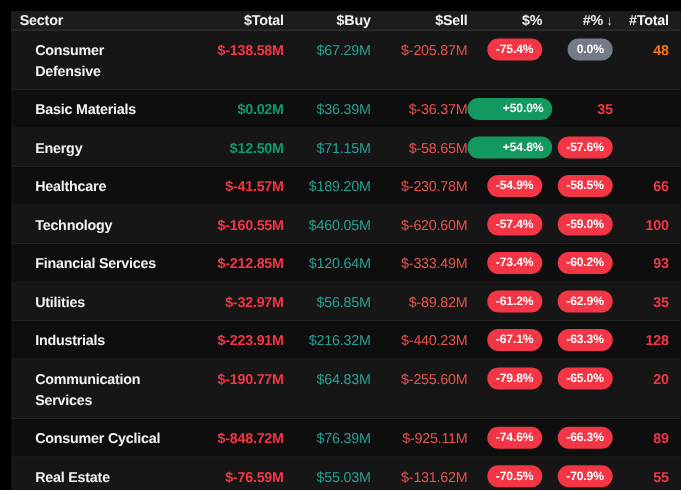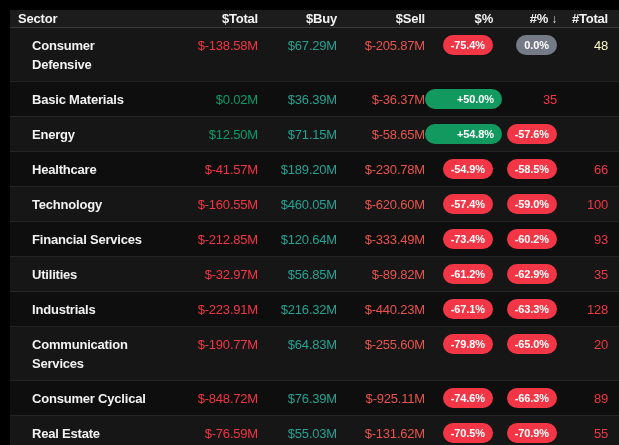--- a/index.html
+++ b/index.html
@@ -32,26 +32,26 @@
   .data-row:nth-child(odd){background:var(--row_odd);}
   .data-row:nth-child(even){background:var(--row_even);}
   .cell{
     padding-top:8px;padding-bottom:7px;line-height:19px;
     font-size:13px;text-align:right;white-space:nowrap;
   }
   .cell.sector{
     text-align:left;padding-left:22px;padding-right:16px;
     color:#f2f2f2;font-weight:700;white-space:normal;
   }
-  .strong{font-weight:400;text-align:right;}
+  .strong{font-weight:700;text-align:right;}
   .tone-neg{color:var(--red);}
   .tone-neg-soft{color:var(--red_soft);}
   .tone-pos{color:var(--green);}
   .tone-pos-soft{color:var(--green_soft);}
-  .tone-plain{color:#fef9c3;}
+  .tone-plain{color:#f97316;}
   .badge{
     display:inline-block;
     font-size:11px;font-weight:700;color:#fff;
     line-height:14px;padding:3px 8px;border-radius:10px;
     letter-spacing:-0.1px;vertical-align:top;margin-top:-1px;
   }
   .badge.neg{background:var(--badge_red);}
   .badge.pos{background:var(--badge_green);padding-left:32px;}
   .badge.neutral{background:var(--badge_gray);}
 </style>

